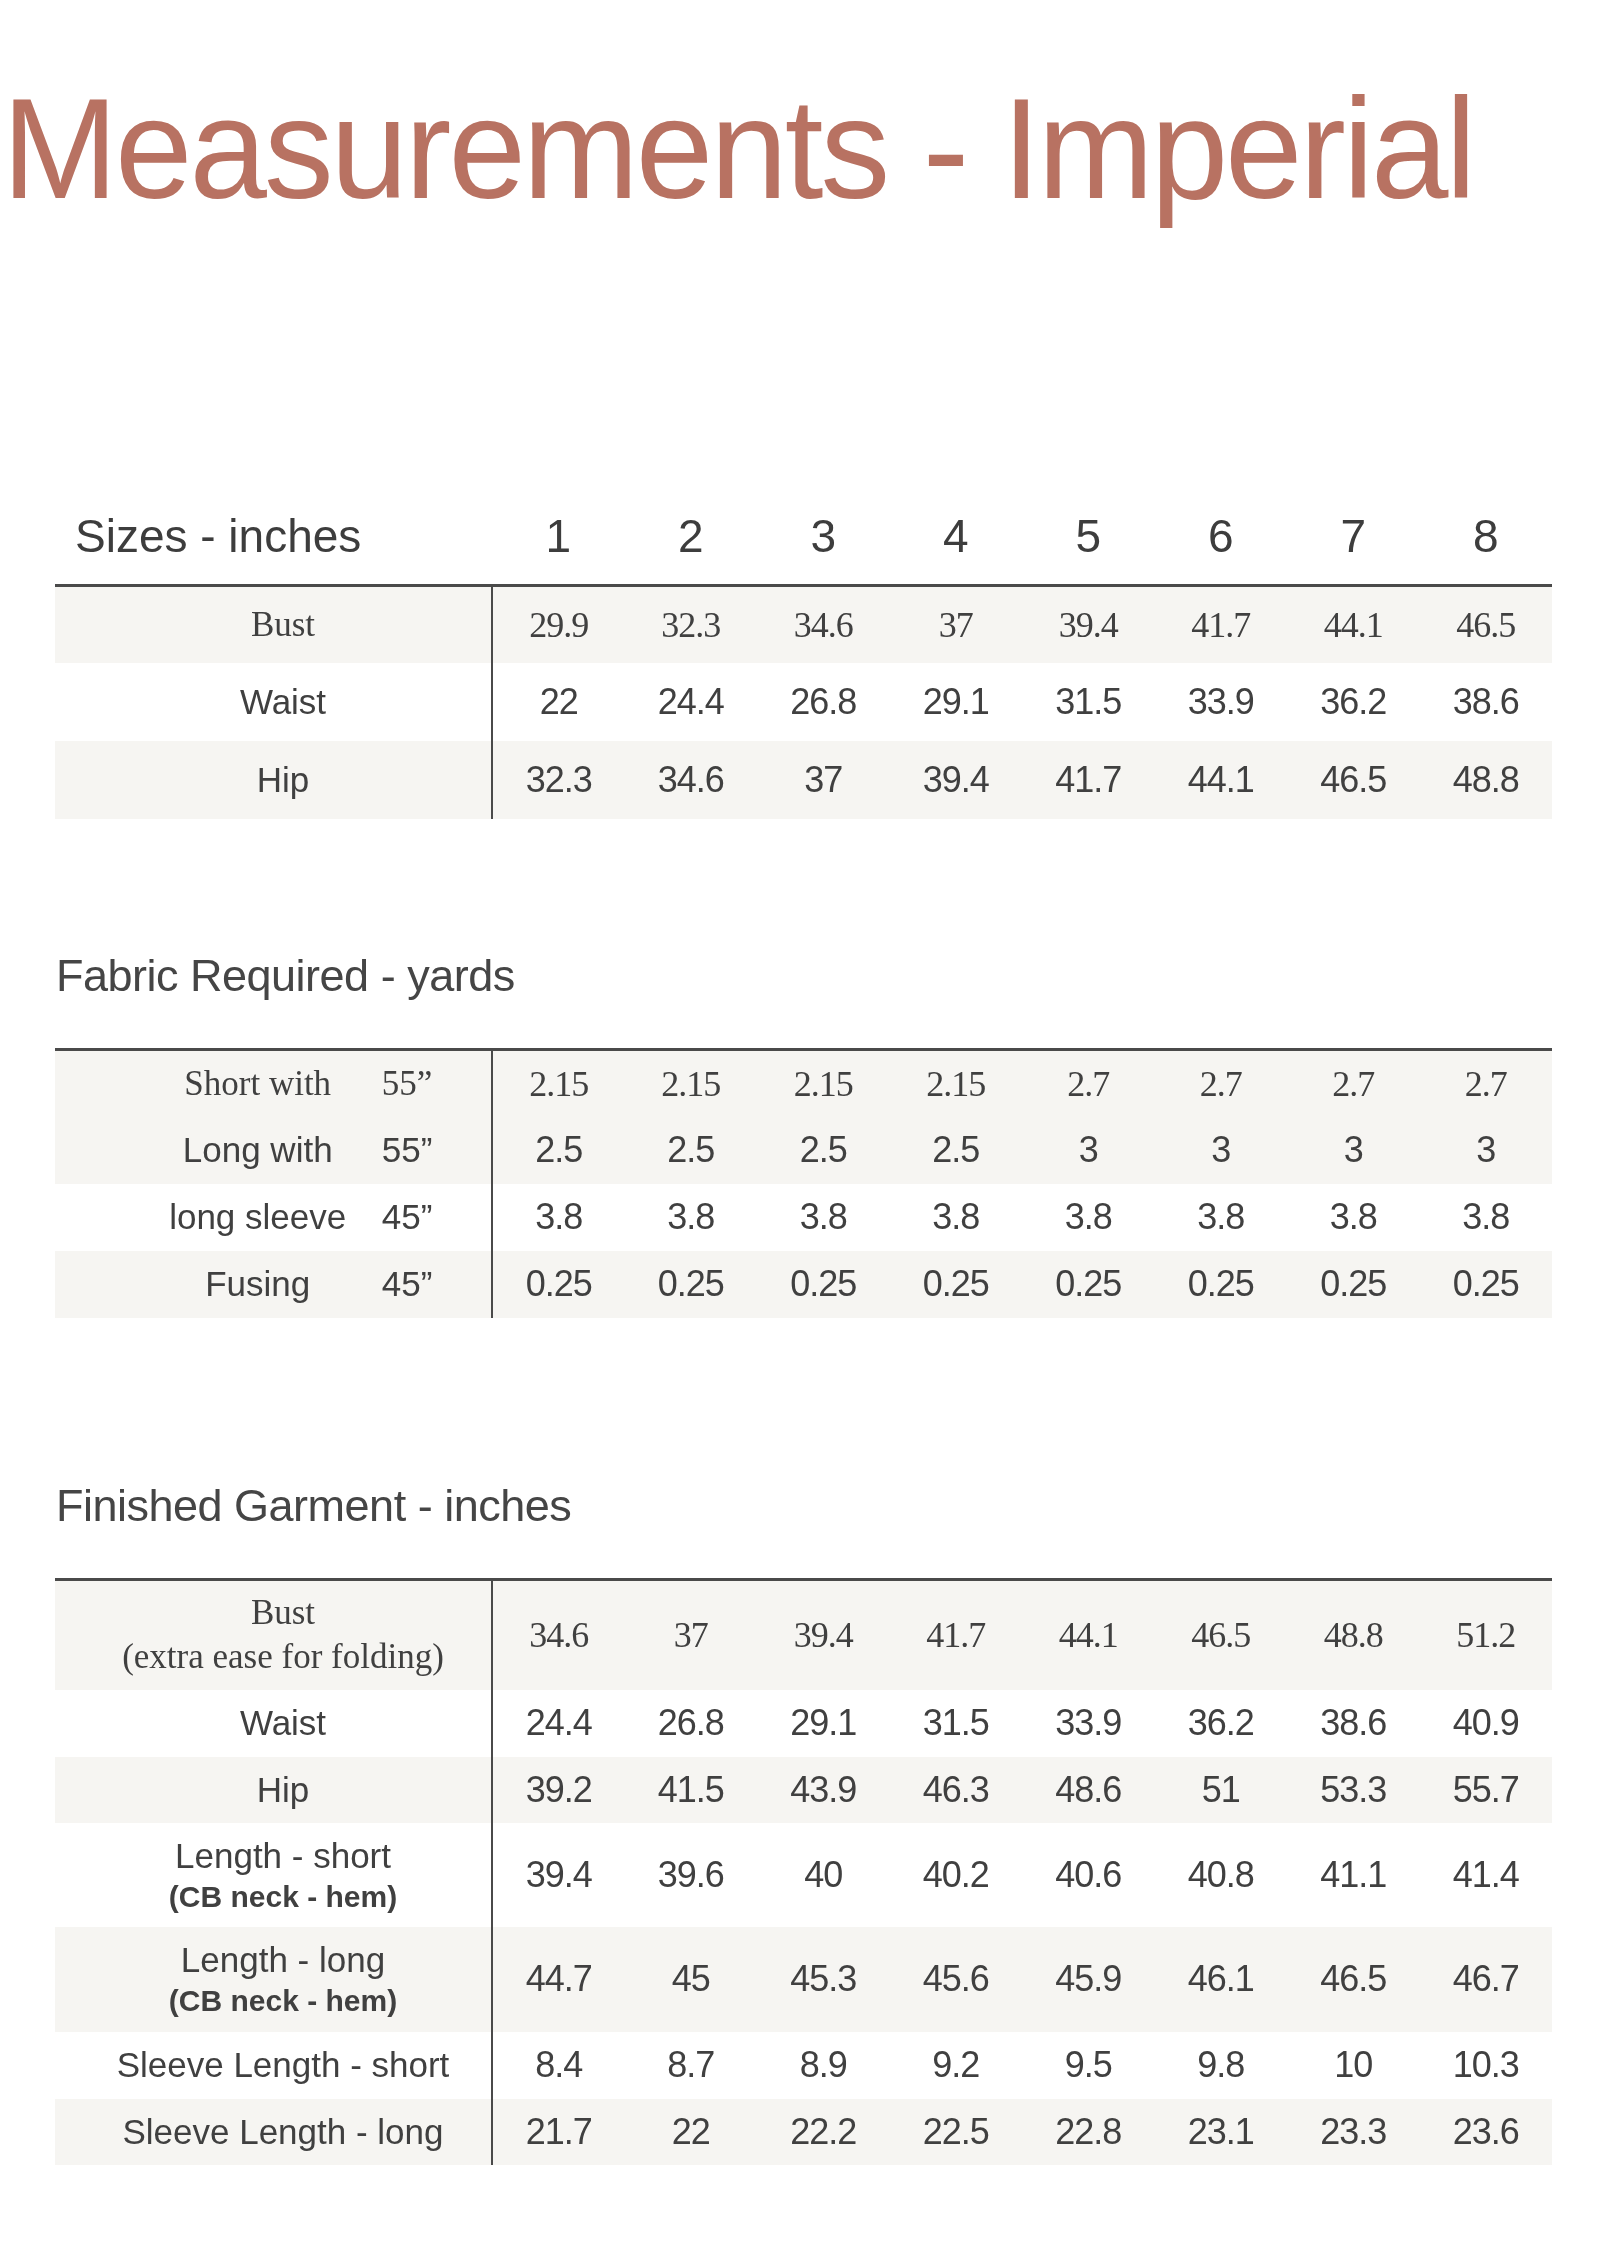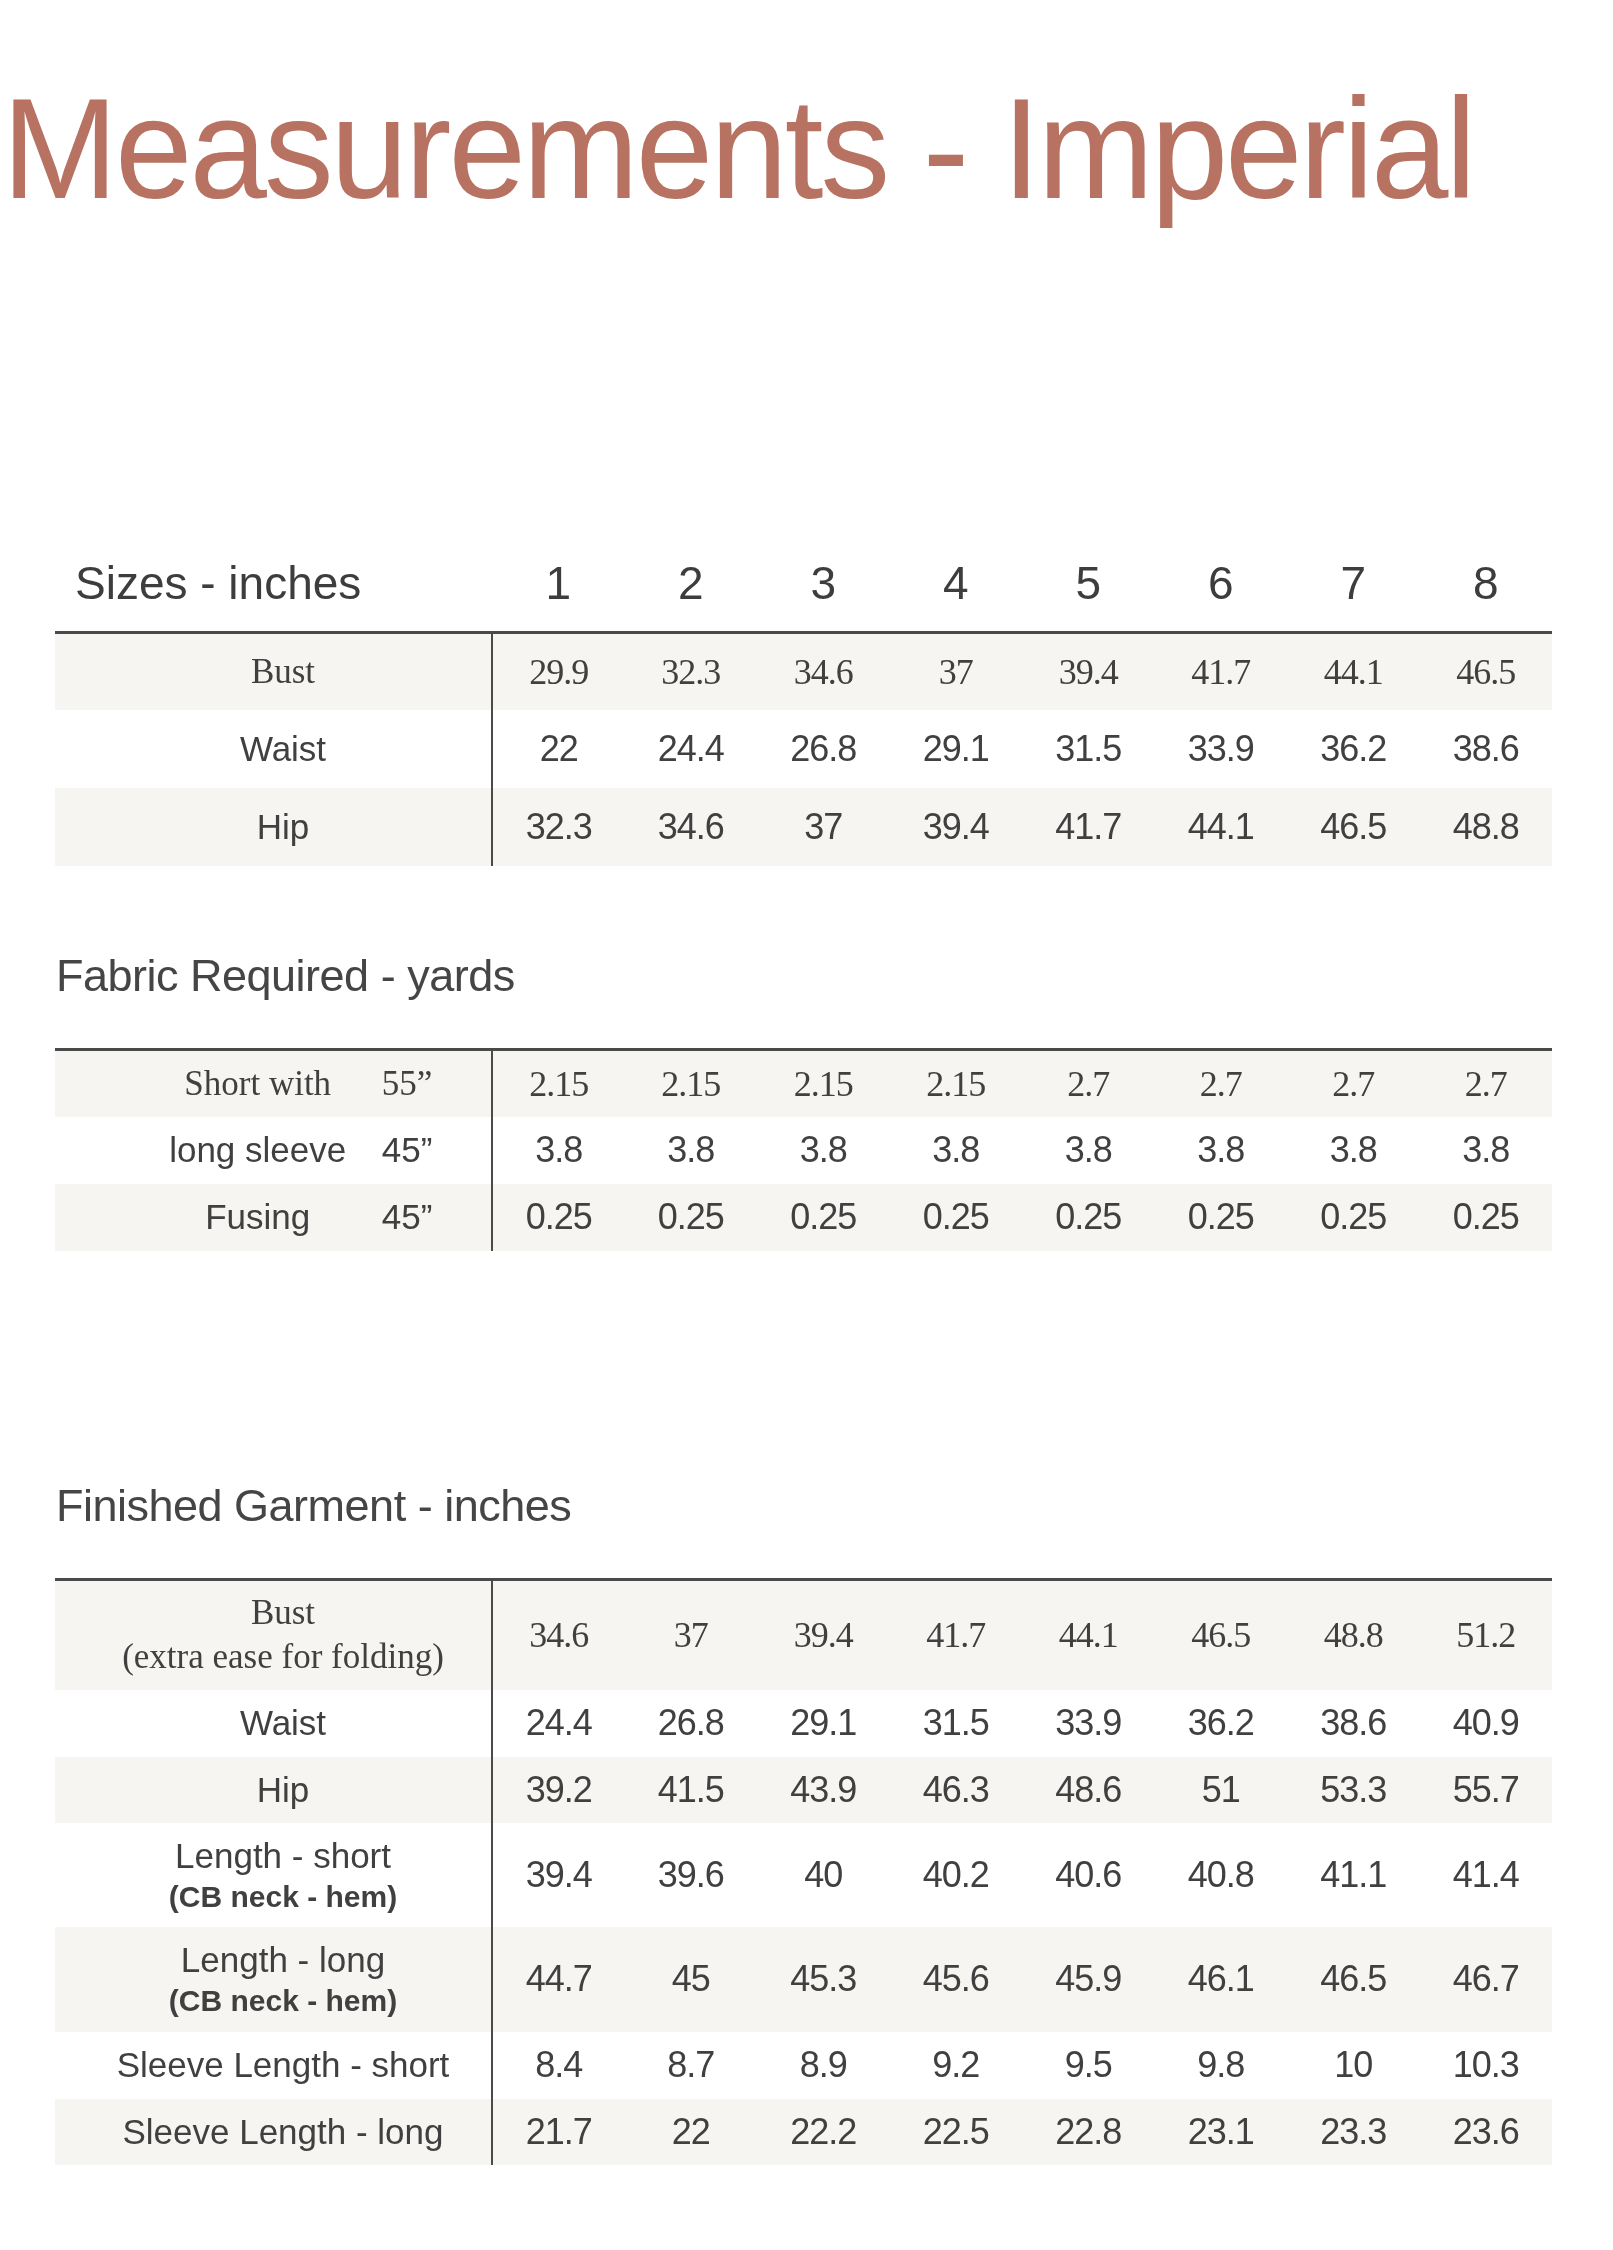--- a/index.html
+++ b/index.html
@@ -21,21 +21,21 @@
   .lbl-main { display: inline-block; width: 248px; }
   .lbl-width { display: inline-block; }
   .sub1 { display: block; font-size: 35px; line-height: 44px; }
   .sub2small { display: block; font-size: 30px; line-height: 38px; font-weight: bold; }
 </style>
 </head>
 <body>
 
 <div class="title">Measurements - Imperial</div>
 
-<table class="grid" style="top:535px;">
+<table class="grid" style="top:488px;">
   <colgroup>
       <col class="label">
       <col class="val">
       <col class="val">
       <col class="val">
       <col class="val">
       <col class="val">
       <col class="val">
       <col class="val">
       <col class="val">
@@ -105,20 +105,31 @@
       <tr class="shade" style="height:67px;">
     <td class="lbl rule-top"><span class="lbl-main">Short with</span><span class="lbl-width">55”</span></td>
     <td class="v rule-top">2.15</td>
     <td class="v rule-top">2.15</td>
     <td class="v rule-top">2.15</td>
     <td class="v rule-top">2.15</td>
     <td class="v rule-top">2.7</td>
     <td class="v rule-top">2.7</td>
     <td class="v rule-top">2.7</td>
     <td class="v rule-top">2.7</td>
+  </tr>
+  <tr class="shade" style="height:67px;">
+    <td class="lbl"><span class="lbl-main">Long with</span><span class="lbl-width">55”</span></td>
+    <td class="v">2.5</td>
+    <td class="v">2.5</td>
+    <td class="v">2.5</td>
+    <td class="v">2.5</td>
+    <td class="v">3</td>
+    <td class="v">3</td>
+    <td class="v">3</td>
+    <td class="v">3</td>
   </tr>
   <tr style="height:67px;">
     <td class="lbl"><span class="lbl-main">long sleeve</span><span class="lbl-width">45”</span></td>
     <td class="v">3.8</td>
     <td class="v">3.8</td>
     <td class="v">3.8</td>
     <td class="v">3.8</td>
     <td class="v">3.8</td>
     <td class="v">3.8</td>
     <td class="v">3.8</td>

